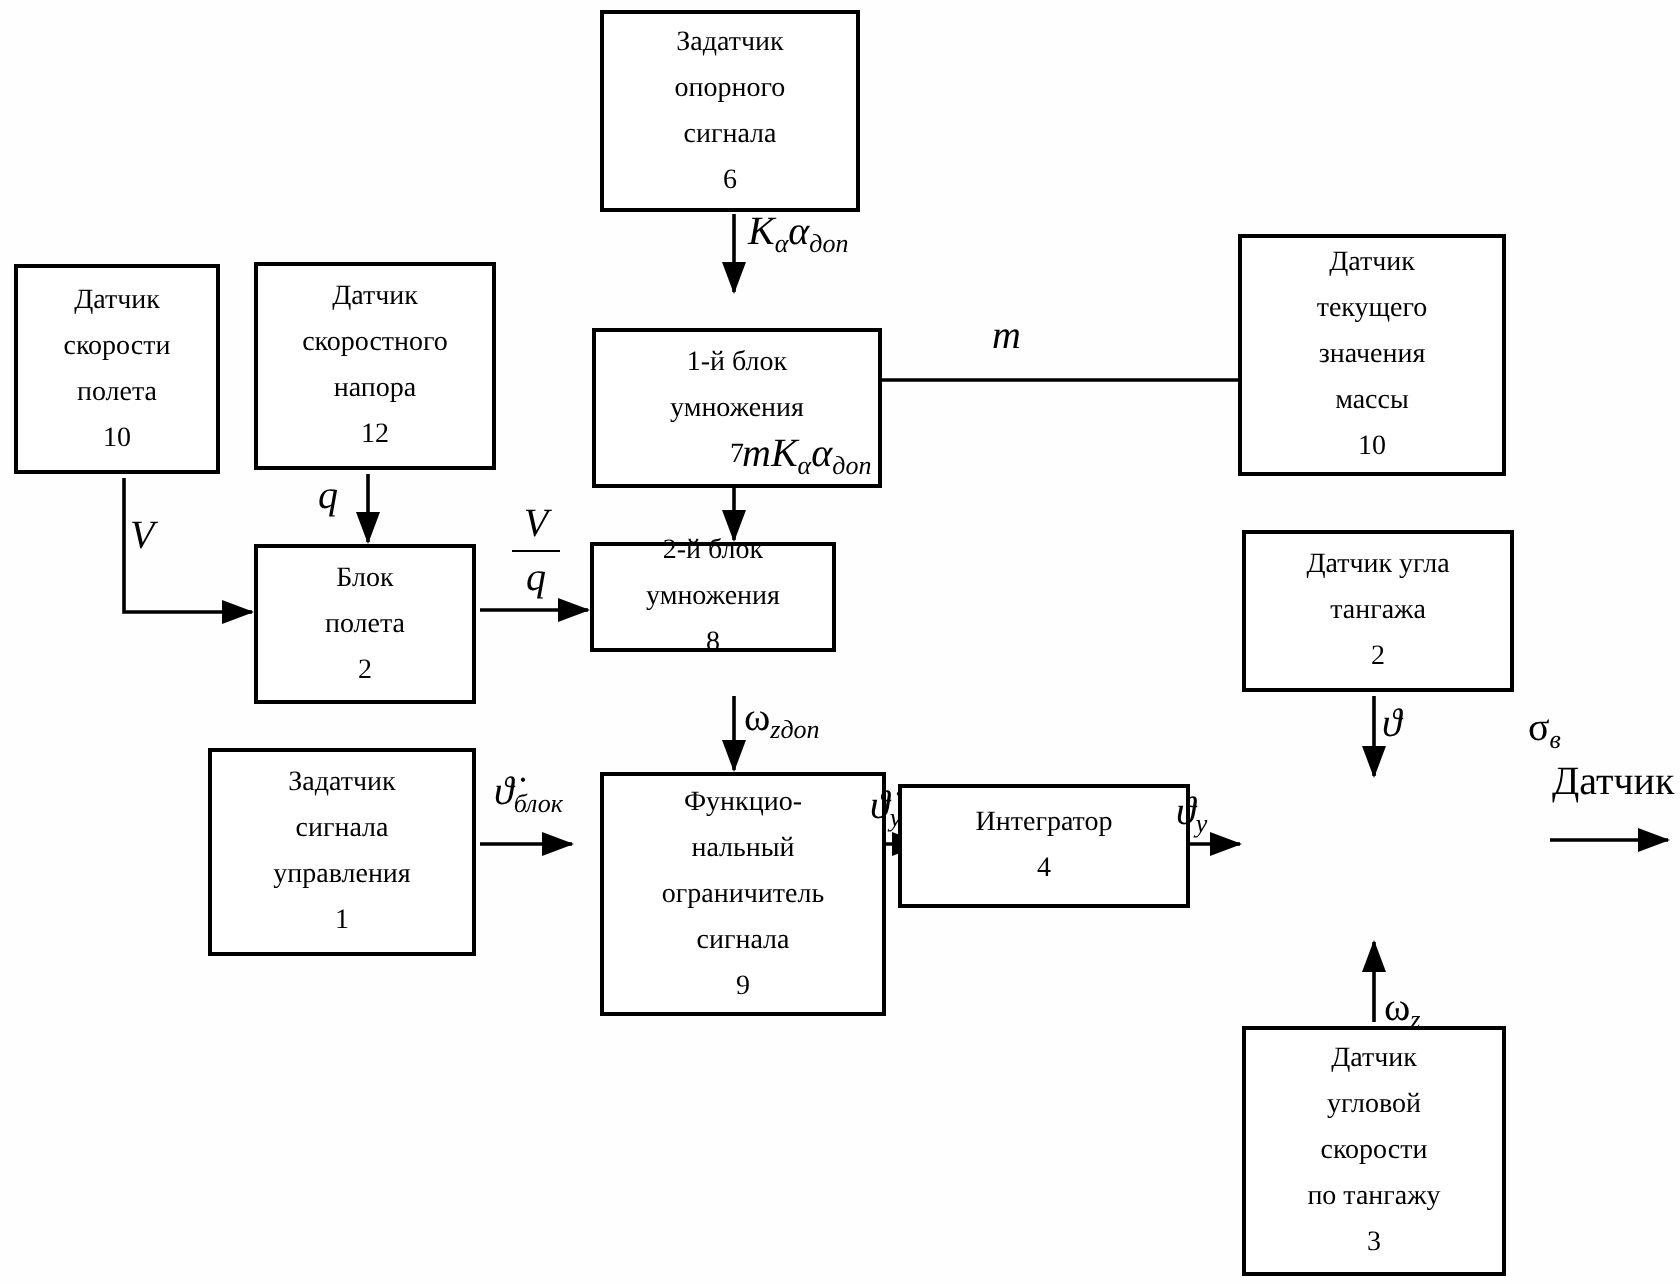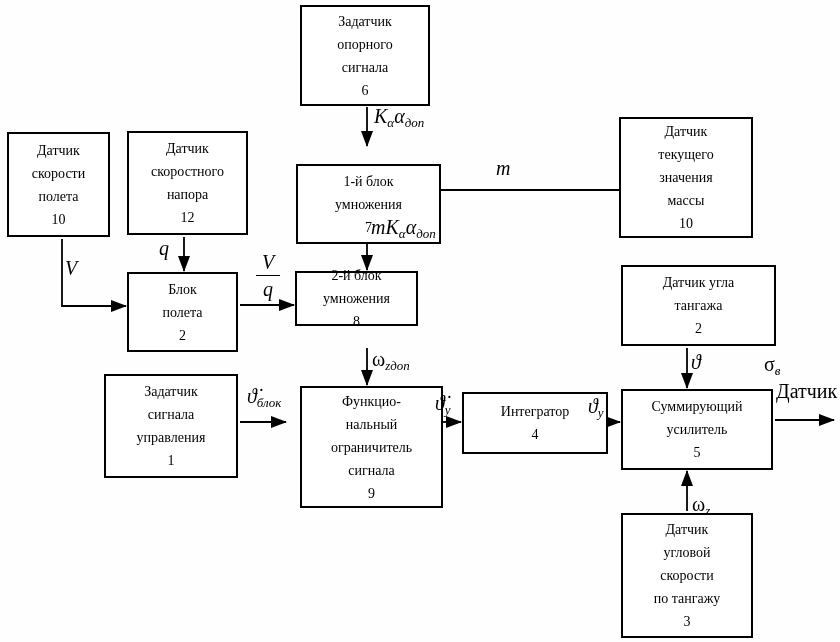--- a/index.html
+++ b/index.html
@@ -95,51 +95,46 @@
 полета</div>
     <div class="bnum">2</div>
   </div>
 
   <div class="block" style="left:295px;top:271px;width:123px;height:55px">
     <div class="blines">2-й блок
 умножения</div>
     <div class="bnum">8</div>
   </div>
 
-  <div class="block" style="left:621px;top:265px;width:155px;height:81px">
+  <div class="block" style="left:621px;top:265px;width:136px;height:81px">
     <div class="blines">Датчик угла
 тангажа</div>
     <div class="bnum">2</div>
   </div>
 
   <div class="block" style="left:104px;top:374px;width:134px;height:104px">
     <div class="blines">Задатчик
 сигнала
 управления</div>
     <div class="bnum">1</div>
   </div>
 
   <div class="block" style="left:300px;top:386px;width:143px;height:122px">
     <div class="blines">Функцио-
 нальный
 ограничитель
 сигнала</div>
     <div class="bnum">9</div>
   </div>
 
-  <div class="block" style="left:462px;top:392px;width:146px;height:62px">
+  <div class="block" style="left:449px;top:392px;width:146px;height:62px">
     <div class="blines">Интегратор</div>
     <div class="bnum">4</div>
   </div>
 
-  <div class="block" style="left:621px;top:389px;width:152px;height:81px">
-    <div class="blines">Суммирующий
-усилитель</div>
-    <div class="bnum">5</div>
-  </div>
 
   <div class="block" style="left:621px;top:513px;width:132px;height:125px">
     <div class="blines">Датчик
 угловой
 скорости
 по тангажу</div>
     <div class="bnum">3</div>
   </div>
 
   <span class="sig" style="left:374px;top:106px"><i>K</i><sub>α</sub><i>α</i><sub>доп</sub></span>

